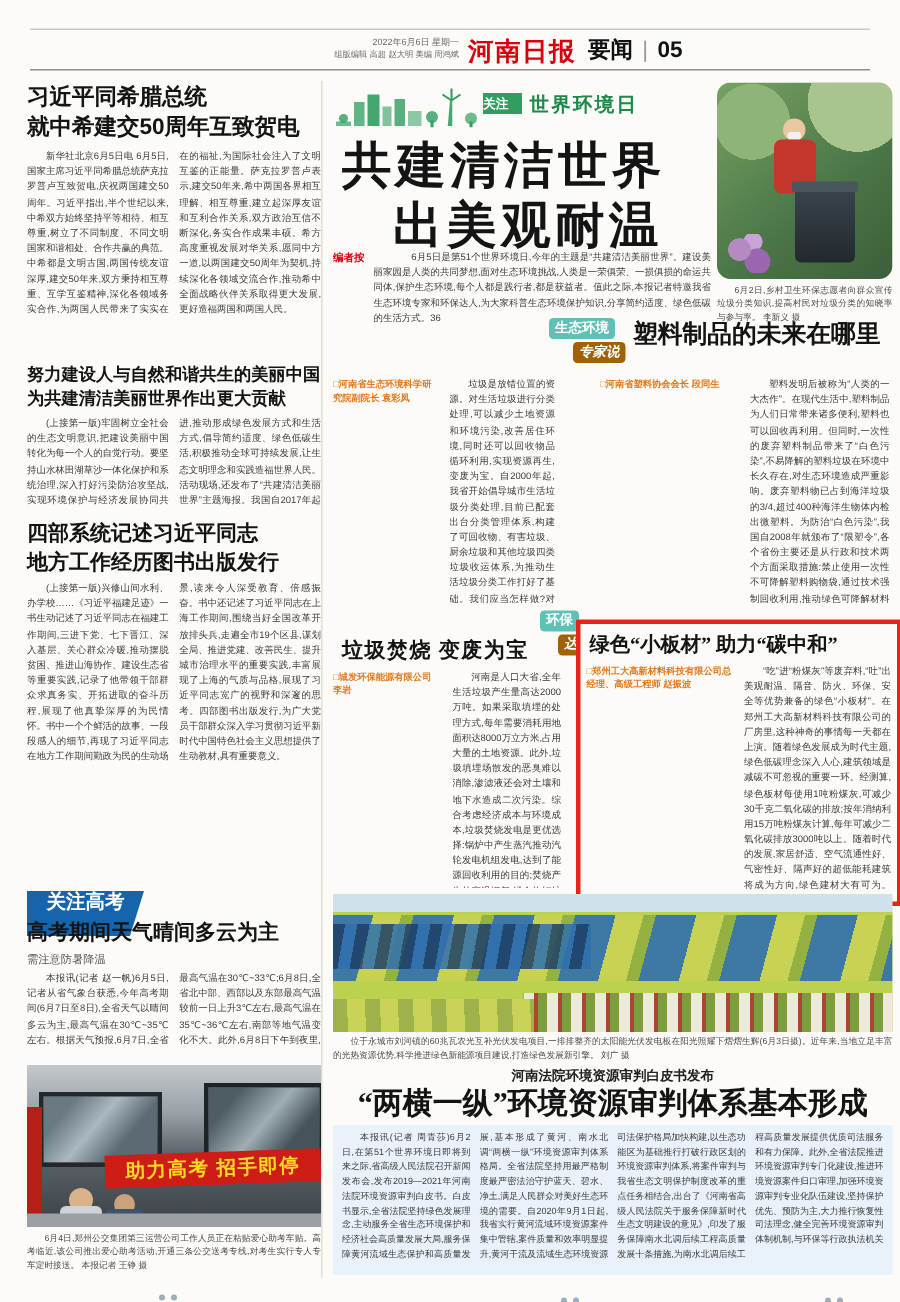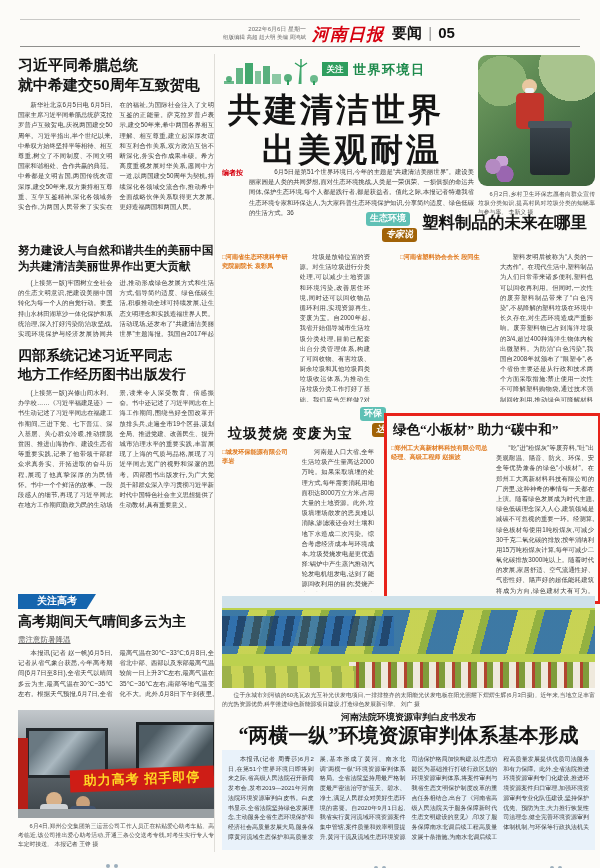--- a/index.html
+++ b/index.html
@@ -7,37 +7,37 @@
   .page{position:relative;width:600px;height:868px;background:#fcfbf8;overflow:hidden;margin:0 auto;color:#222;}
   .abs{position:absolute;}
   .hairline{background:#c9c9c7;height:1px;}
   .serif{font-family:"Liberation Serif","DejaVu Serif",serif;}
   .t{font-size:6.3px;line-height:1.62;text-align:justify;color:#3a3a3a;text-indent:2em;overflow:hidden;}
   .cols2{column-count:2;column-gap:7px;}
   .cols4{column-count:4;column-gap:6px;}
   .headline{font-weight:bold;color:#141414;}
   .byline{font-size:6.2px;line-height:1.5;color:#e07a1f;font-weight:bold;text-indent:0;margin-bottom:2px;}
   .tinycap{font-size:5.8px;line-height:1.55;text-align:justify;color:#4a4a4a;}
-  .greenTag{background:#2f9e5f;color:#fff;font-weight:bold;text-align:center;}
+  .greenTag{background:#2f9e5f;color:#fff;font-weight:bold;}
   .bubble{background:#5fc0b5;color:#fff;font-weight:bold;border-radius:3px;padding:1px 4px;font-size:9px;line-height:1.3;text-align:right;}
   .bubble2{background:#a16207;font-style:italic;}
   .dotpair span{display:inline-block;width:4px;height:4px;border-radius:50%;background:#9caebc;margin:0 2px;}
   .photo{overflow:hidden;}
 </style>
 </head>
 <body>
 
 <div class="page">
 
   <div class="abs hairline" style="left:20px;top:19px;width:560px;"></div>
   <div class="abs" style="left:196px;top:25px;width:110px;text-align:right;color:#6a6a6a;">
     <div style="font-size:6px;line-height:1.5;">2022年6月6日 星期一</div>
     <div style="font-size:5.5px;line-height:1.4;">组版编辑 高超 赵大明 美编 周鸿斌</div>
   </div>
-  <div class="abs serif" style="left:312px;top:23px;font-size:17px;font-weight:bold;font-style:italic;color:#d6000f;letter-spacing:1px;">河南日报</div>
+  <div class="abs serif" style="left:312px;top:23px;font-size:17px;font-weight:bold;color:#d6000f;letter-spacing:1px;">河南日报</div>
   <div class="abs" style="left:392px;top:24px;font-size:15px;font-weight:bold;color:#111;">
     <span>要闻</span>
     <span style="color:#999;font-weight:normal;padding:0 2px;">|</span>
     <span>05</span>
   </div>
   <div class="abs" style="left:20px;top:46px;width:560px;height:1px;background:#8f8f8d;"></div>
   <div class="abs" style="left:214px;top:54px;width:1px;height:798px;background:#e0ded9;"></div>
 
   <div class="abs headline" style="left:18px;top:55px;width:196px;font-size:15px;line-height:1.35;">
     <div>习近平同希腊总统</div>
@@ -50,23 +50,23 @@
     <div>为共建清洁美丽世界作出更大贡献</div>
   </div>
   <div class="abs t cols2" style="left:18px;top:278px;width:196px;height:62px;">(上接第一版)牢固树立全社会的生态文明意识,把建设美丽中国转化为每一个人的自觉行动。要坚持山水林田湖草沙一体化保护和系统治理,深入打好污染防治攻坚战,实现环境保护与经济发展协同共进,推动形成绿色发展方式和生活方式,倡导简约适度、绿色低碳生活,积极推动全球可持续发展,让生态文明理念和实践造福世界人民。活动现场,还发布了“共建清洁美丽世界”主题海报。我国自2017年起连续主办六五环境日国家主场活动,今年活动由生态环境部、中央文明办、辽宁省人民政府共同举办,主题为“共建清洁美丽世界”。</div>
 
   <div class="abs headline" style="left:18px;top:346px;width:196px;font-size:14px;line-height:1.35;">
     <div>四部系统记述习近平同志</div>
     <div>地方工作经历图书出版发行</div>
   </div>
   <div class="abs t cols2" style="left:18px;top:388px;width:196px;height:196px;">(上接第一版)兴修山间水利、办学校……《习近平福建足迹》一书生动记述了习近平同志在福建工作期间,三进下党、七下晋江、深入基层、关心群众冷暖,推动摆脱贫困、推进山海协作、建设生态省等重要实践,记录了他带领干部群众求真务实、开拓进取的奋斗历程,展现了他真挚深厚的为民情怀。书中一个个鲜活的故事、一段段感人的细节,再现了习近平同志在地方工作期间勤政为民的生动场景,读来令人深受教育、倍感振奋。书中还记述了习近平同志在上海工作期间,围绕当好全国改革开放排头兵,走遍全市19个区县,谋划全局、推进党建、改善民生、提升城市治理水平的重要实践,丰富展现了上海的气质与品格,展现了习近平同志宽广的视野和深邃的思考。四部图书出版发行,为广大党员干部群众深入学习贯彻习近平新时代中国特色社会主义思想提供了生动教材,具有重要意义。</div>
 
-  <div class="abs" style="left:18px;top:594px;width:78px;height:15px;background:#1565ae;color:#fff;font-size:10px;font-weight:bold;line-height:13px;text-align:center;clip-path:polygon(0 0,100% 0,88% 100%,0 100%);">关注高考</div>
+  <div class="abs" style="left:18px;top:594px;width:78px;height:30px;background:#1565ae;color:#fff;font-size:13px;font-weight:bold;line-height:13px;text-align:center;clip-path:polygon(0 0,100% 0,88% 100%,0 100%);">关注高考</div>
   <div class="abs serif headline" style="left:18px;top:613px;width:196px;font-size:14px;">高考期间天气晴间多云为主</div>
-  <div class="abs" style="left:18px;top:635px;font-size:7.5px;color:#555;text-decoration:underline;">需注意防暑降温</div>
+  <div class="abs" style="left:18px;top:635px;font-size:7.5px;color:#555;">需注意防暑降温</div>
   <div class="abs t cols2" style="left:18px;top:648px;width:196px;height:58px;">本报讯(记者 赵一帆)6月5日,记者从省气象台获悉,今年高考期间(6月7日至8日),全省天气以晴间多云为主,最高气温在30℃~35℃左右。根据天气预报,6月7日,全省最高气温在30℃~33℃;6月8日,全省北中部、西部以及东部最高气温较前一日上升3℃左右,最高气温在35℃~36℃左右,南部等地气温变化不大。此外,6月8日下午到夜里,淮河以北有分散性阵雨、雷阵雨,请注意防范。气象部门建议,即将迎来高考的考生及家长及时关注天气变化,考生赴考途中注意防暑降温,多补充水分。34</div>
 
   <div class="abs photo" style="left:18px;top:710px;width:196px;height:108px;background:linear-gradient(#c3c8cc,#99a1a6 30%,#5a6369 55%,#3b4247);">
     <div class="abs" style="left:8px;top:18px;width:76px;height:44px;background:linear-gradient(130deg,#6a7982 20%,#aab8c0 45%,#5b6a73 70%);border:3px solid #23282c;"></div>
     <div class="abs" style="left:118px;top:12px;width:74px;height:48px;background:linear-gradient(130deg,#4e5c64 20%,#9fadb5 50%,#46535a 75%);border:3px solid #1e2326;"></div>
     <div class="abs" style="left:0px;top:28px;width:10px;height:72px;background:#b51f17;"></div>
     <div class="abs" style="left:52px;top:58px;width:144px;height:22px;background:#ce1d16;color:#ffd924;font-weight:bold;font-size:13px;line-height:22px;text-align:center;transform:rotate(-2deg);letter-spacing:1px;">助力高考 招手即停</div>
     <div class="abs" style="left:28px;top:82px;width:16px;height:16px;border-radius:50%;background:#d9b28a;"></div>
     <div class="abs" style="left:22px;top:94px;width:28px;height:16px;border-radius:4px;background:#cfd3d6;"></div>
     <div class="abs" style="left:58px;top:86px;width:14px;height:14px;border-radius:50%;background:#caa27c;"></div>

